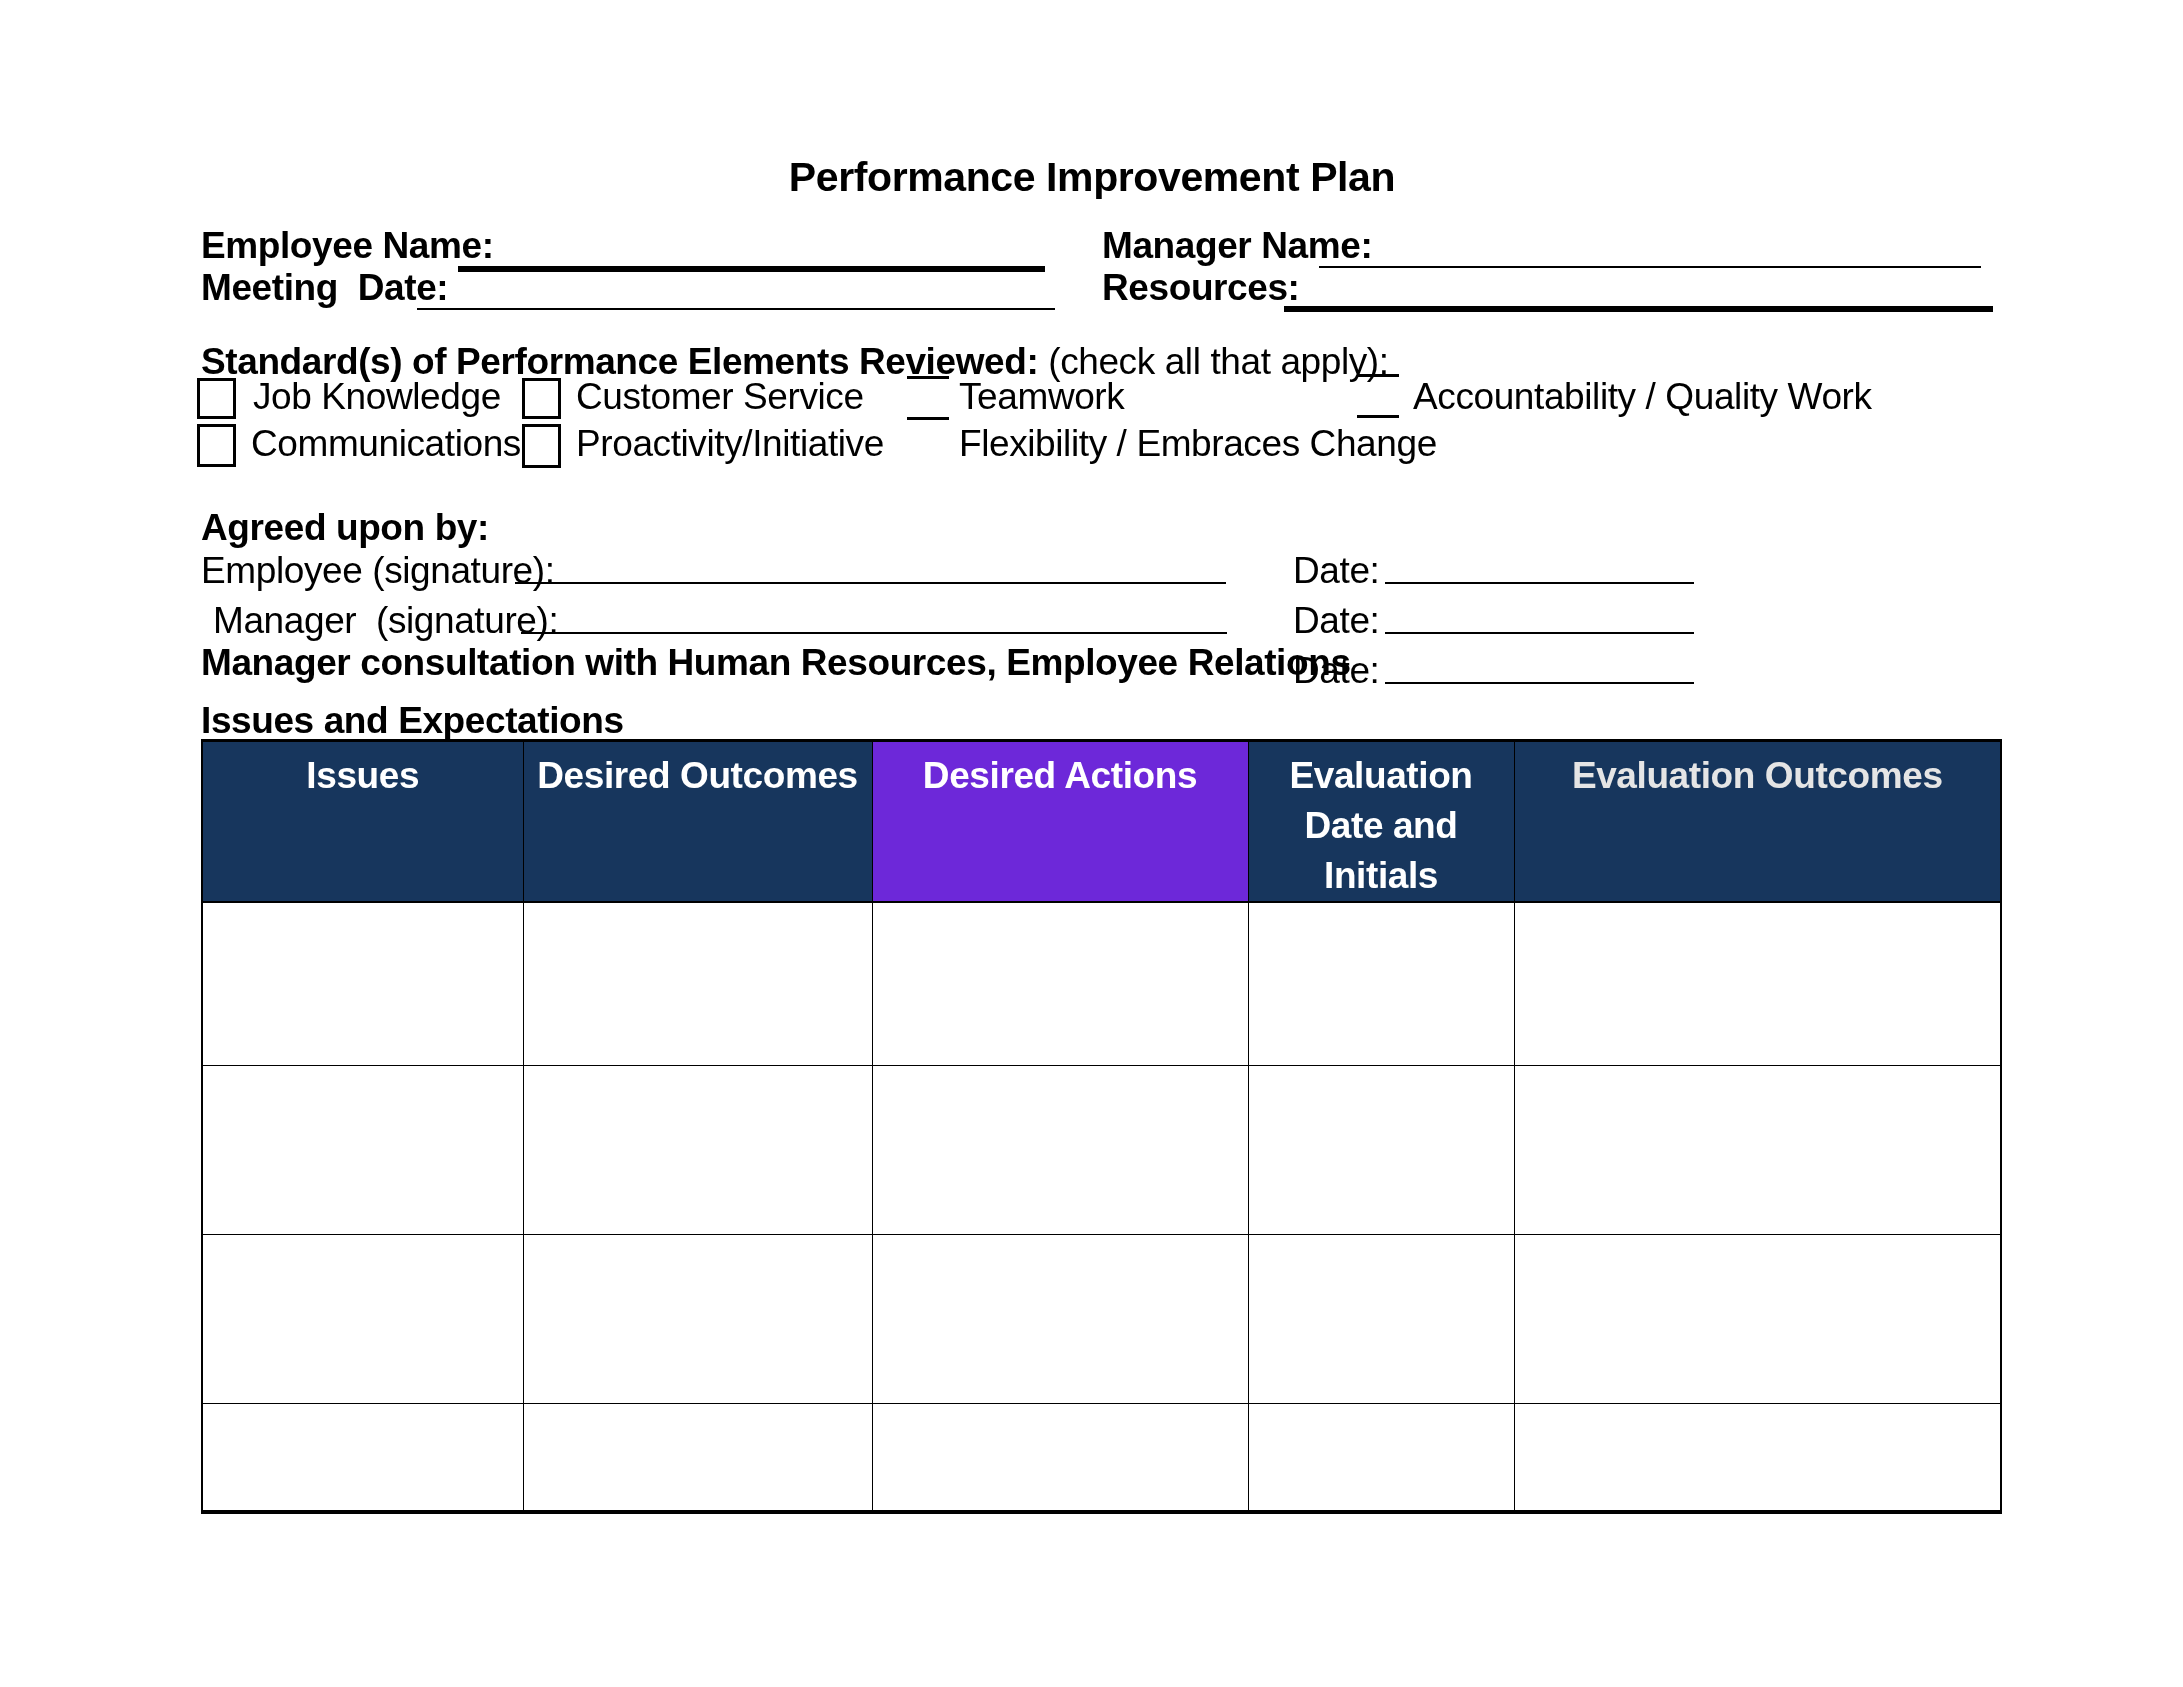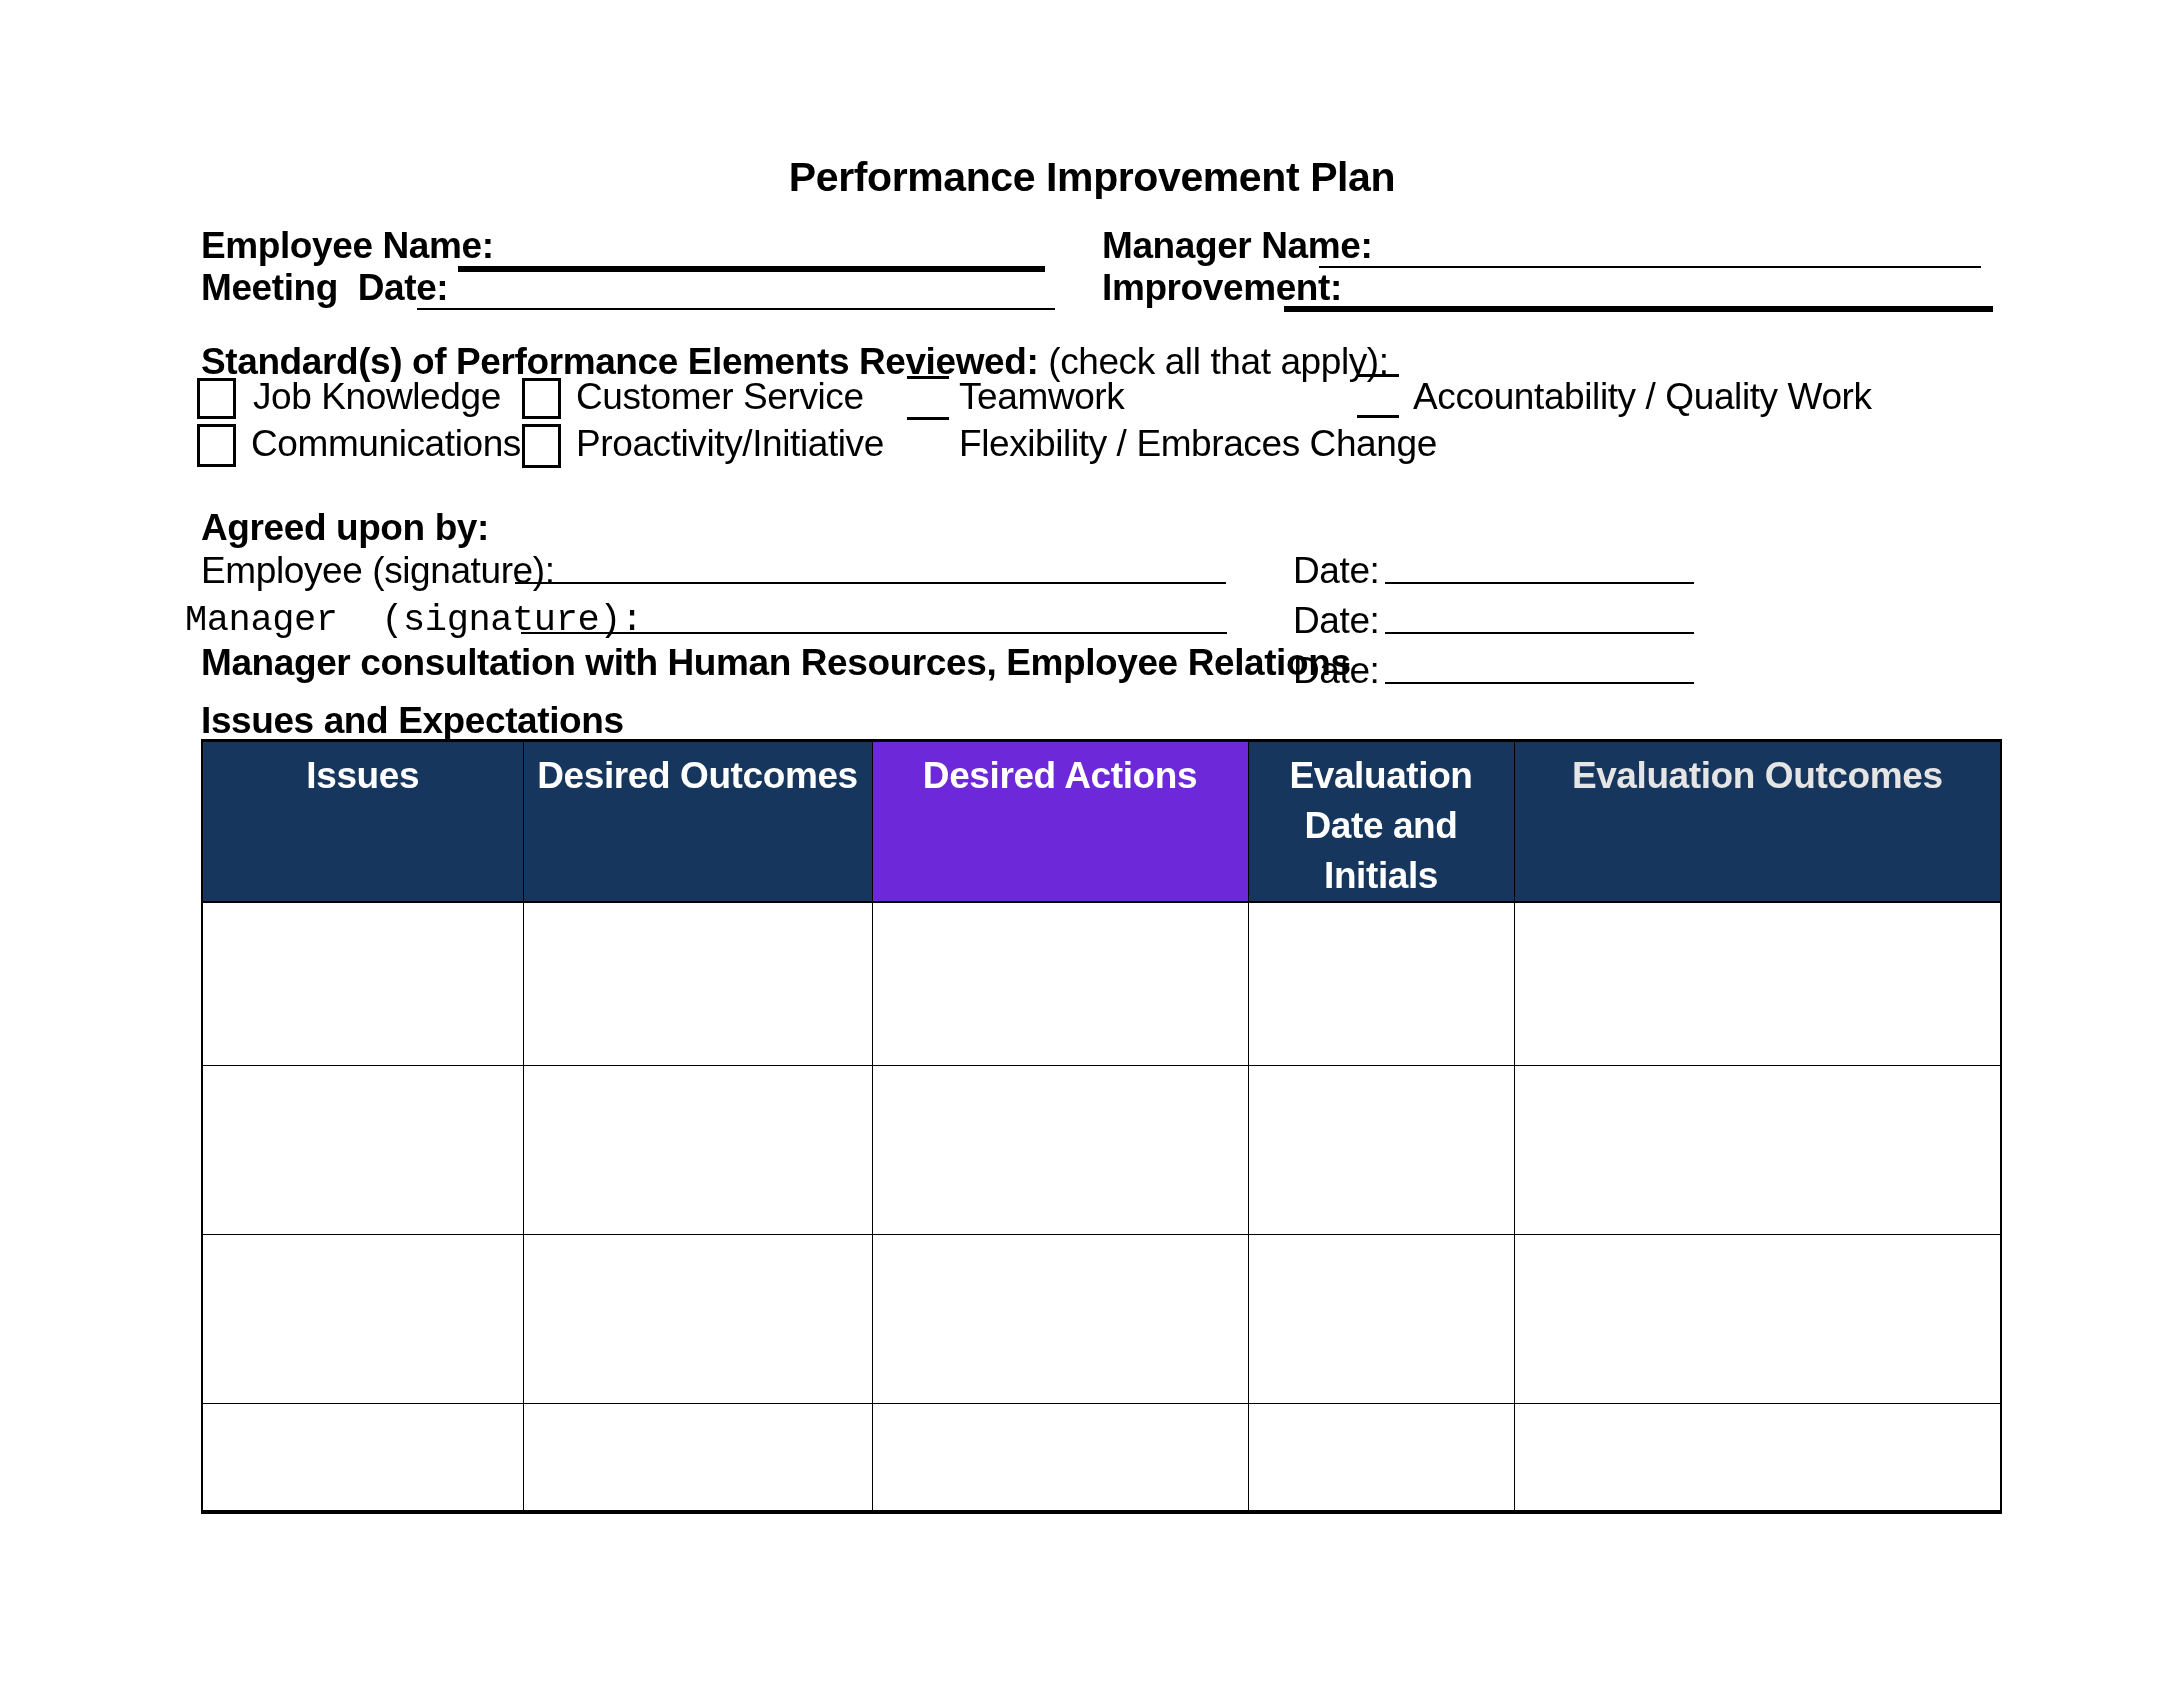--- a/index.html
+++ b/index.html
@@ -53,21 +53,21 @@
 
   <div class="abs txt b" style="top:225px;left:201px;">Employee Name:</div>
   <div class="abs fline thick" style="top:229px;left:458px;width:587px;"></div>
 
   <div class="abs txt b" style="top:225px;left:1102px;">Manager Name:</div>
   <div class="abs fline" style="top:229px;left:1319px;width:662px;"></div>
 
   <div class="abs txt b" style="top:267px;left:201px;">Meeting  Date:</div>
   <div class="abs fline" style="top:271px;left:417px;width:638px;"></div>
 
-  <div class="abs txt b" style="top:267px;left:1102px;">Improvement:</div>
+  <div class="abs txt b" style="top:267px;left:1102px;">Resources:</div>
   <div class="abs fline thick" style="top:269px;left:1284px;width:709px;"></div>
 
   <div class="abs txt" style="top:341px;left:201px;"><span class="b">Standard(s) of Performance Elements Reviewed:</span><span> (check all that apply):</span></div>
 
   <div class="abs cbox" style="top:378px;left:197px;width:33px;height:35px;"></div>
   <div class="abs txt" style="top:376px;left:253px;">Job Knowledge</div>
 
   <div class="abs cbox" style="top:378px;left:522px;width:33px;height:35px;"></div>
   <div class="abs txt" style="top:376px;left:576px;">Customer Service</div>
 
@@ -85,21 +85,21 @@
 
   <div class="abs txt" style="top:423px;left:959px;">Flexibility / Embraces Change</div>
 
   <div class="abs txt b" style="top:507px;left:201px;">Agreed upon by:</div>
 
   <div class="abs txt" style="top:550px;left:201px;">Employee (signature):</div>
   <div class="abs fline" style="top:545px;left:515px;width:711px;"></div>
   <div class="abs txt" style="top:550px;left:1293px;">Date:</div>
   <div class="abs fline" style="top:545px;left:1385px;width:309px;"></div>
 
-  <div class="abs txt" style="top:600px;left:185px;font-family:Liberation Mono, monospace;">Manager  (signature):</div>
+  <div class="abs txt" style="top:600px;left:213px;">Manager  (signature):</div>
   <div class="abs fline" style="top:595px;left:521px;width:706px;"></div>
   <div class="abs txt" style="top:600px;left:1293px;">Date:</div>
   <div class="abs fline" style="top:595px;left:1385px;width:309px;"></div>
 
   <div class="abs txt b" style="top:642px;left:201px;">Manager consultation with Human Resources, Employee Relations</div>
   <div class="abs txt" style="top:650px;left:1293px;">Date:</div>
   <div class="abs fline" style="top:645px;left:1385px;width:309px;"></div>
 
   <div class="abs txt b" style="top:700px;left:201px;">Issues and Expectations</div>
 

